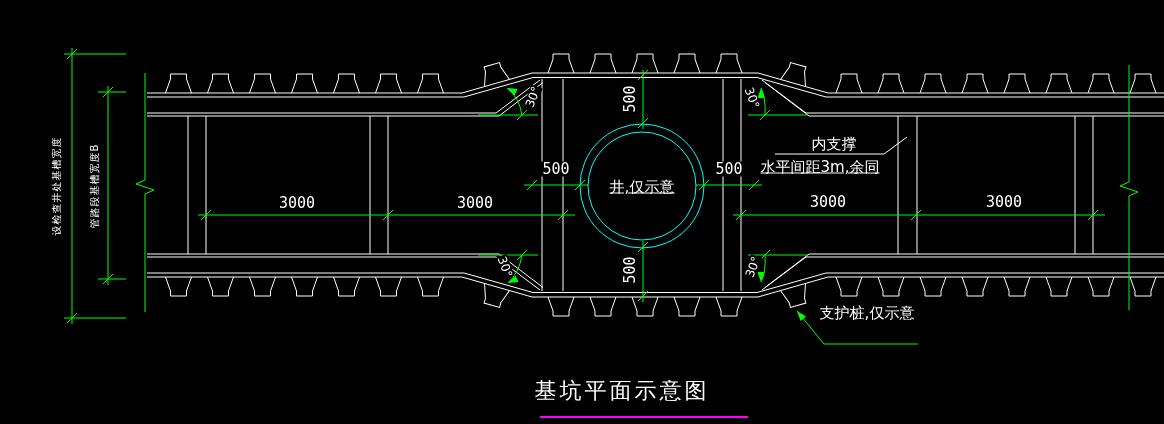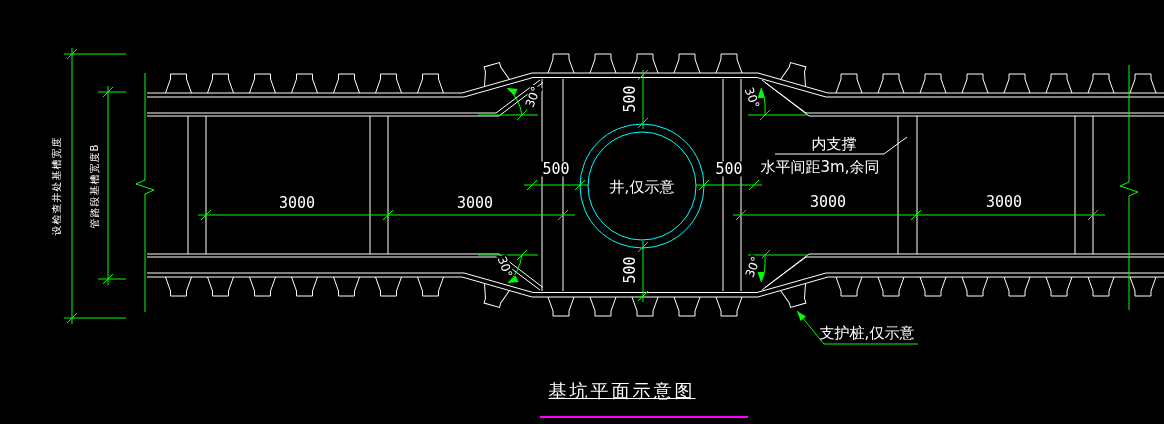--- a/index.html
+++ b/index.html
@@ -6,21 +6,21 @@
   .stage{position:relative;width:1164px;height:424px;background:#000;overflow:hidden;
          font-family:"DejaVu Sans",sans-serif;}
   .stage svg{position:absolute;left:0;top:0;z-index:1;}
   .lbl{position:absolute;z-index:2;color:#fff;white-space:nowrap;
        font-family:"DejaVu Sans",sans-serif;font-size:15px;line-height:1;
        transform:translate(-50%,-50%);}
   .num{font-family:"DejaVu Sans Mono","DejaVu Sans",monospace;font-size:15px;
        background:#000;padding:0 2px;}
   .ang{font-size:12px;background:#000;padding:0 1px;}
   .vert{font-size:10px;letter-spacing:1px;}
-  .title{font-size:18px;letter-spacing:3px;text-decoration:underline;}
+  .title{font-size:22px;letter-spacing:3px;}
 </style>
 </head>
 <body>
 
 <div class="stage">
   <svg width="1164" height="424" viewBox="0 0 1164 424">
 
     <g stroke="#ffffff" fill="none" stroke-width="1">
       <path d="M147,93 L462,93 L532,73 L758,73 L828,93 L1164,93"></path>
       <path d="M147,97 L464,97 L533,77.5 L757,77.5 L826,97 L1164,97"></path>
@@ -163,21 +163,21 @@
   <div class="lbl num" style="left:556px;top:169px;">500</div>
   <div class="lbl num" style="left:729px;top:169px;">500</div>
   <div class="lbl num" style="left:630px;top:99px;transform:translate(-50%,-50%) rotate(-90deg);">500</div>
   <div class="lbl num" style="left:630px;top:270px;transform:translate(-50%,-50%) rotate(-90deg);">500</div>
 
   <div class="lbl ang" style="left:533px;top:97px;transform:translate(-50%,-50%) rotate(-70deg);">30°</div>
   <div class="lbl ang" style="left:752px;top:98px;transform:translate(-50%,-50%) rotate(70deg);">30°</div>
   <div class="lbl ang" style="left:505px;top:267px;transform:translate(-50%,-50%) rotate(70deg);">30°</div>
   <div class="lbl ang" style="left:753px;top:267px;transform:translate(-50%,-50%) rotate(-70deg);">30°</div>
 
-  <div class="lbl" style="left:642px;top:187px;">井,仅示意</div>
+  <div class="lbl" style="left:642px;top:187px;text-decoration:underline;">井,仅示意</div>
 
   <div class="lbl" style="left:834px;top:144px;">内支撑</div>
-  <div class="lbl" style="left:820px;top:167px;">水平间距3m,余同</div>
+  <div class="lbl" style="left:820px;top:167px;text-decoration:underline;">水平间距3m,余同</div>
 
-  <div class="lbl" style="left:867px;top:333px;">支护桩,仅示意</div>
+  <div class="lbl" style="left:867px;top:313px;">支护桩,仅示意</div>
 
   <div class="lbl title" style="left:622px;top:391px;">基坑平面示意图</div>
 </div>
 
 </body></html>

